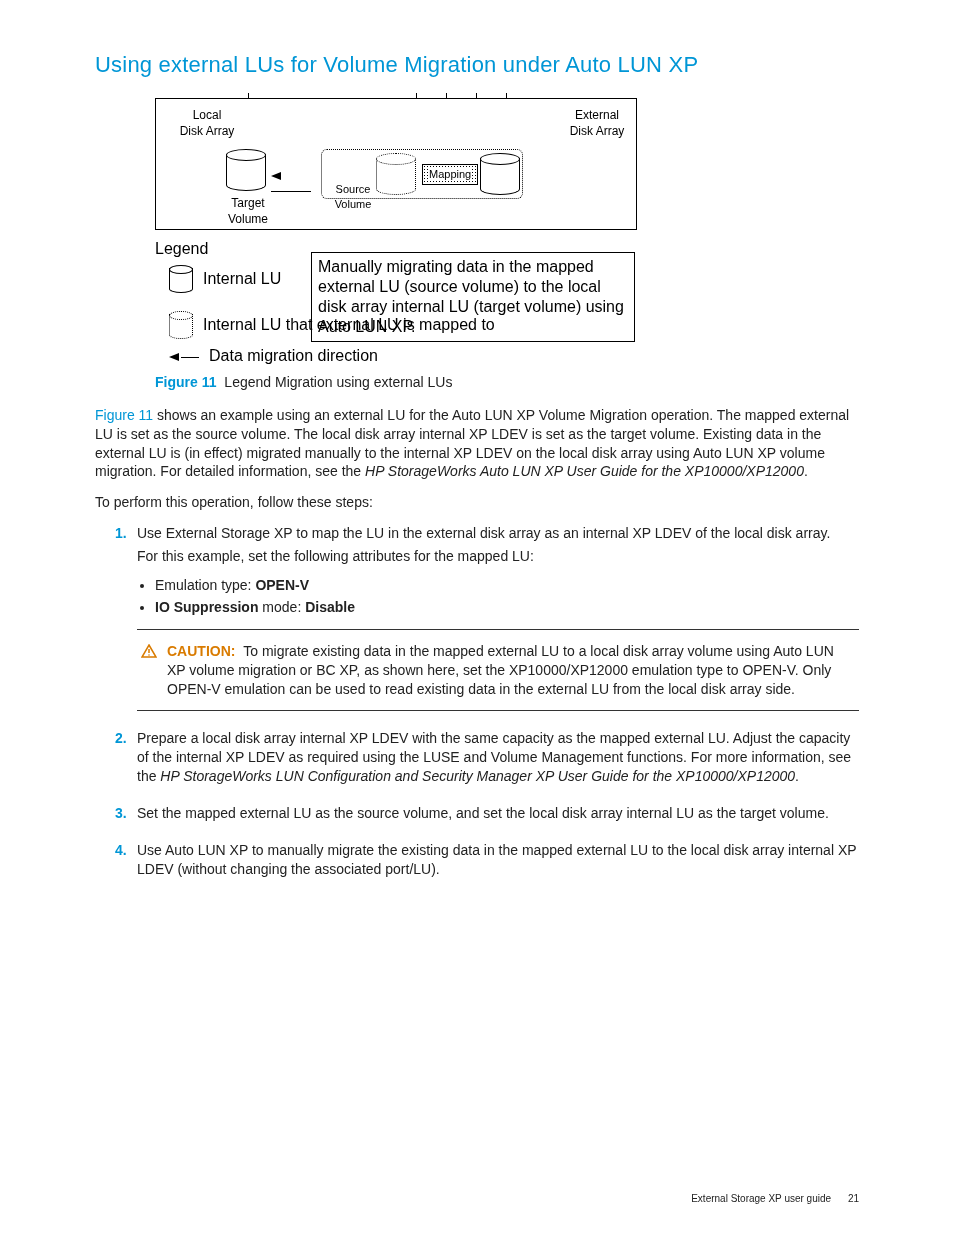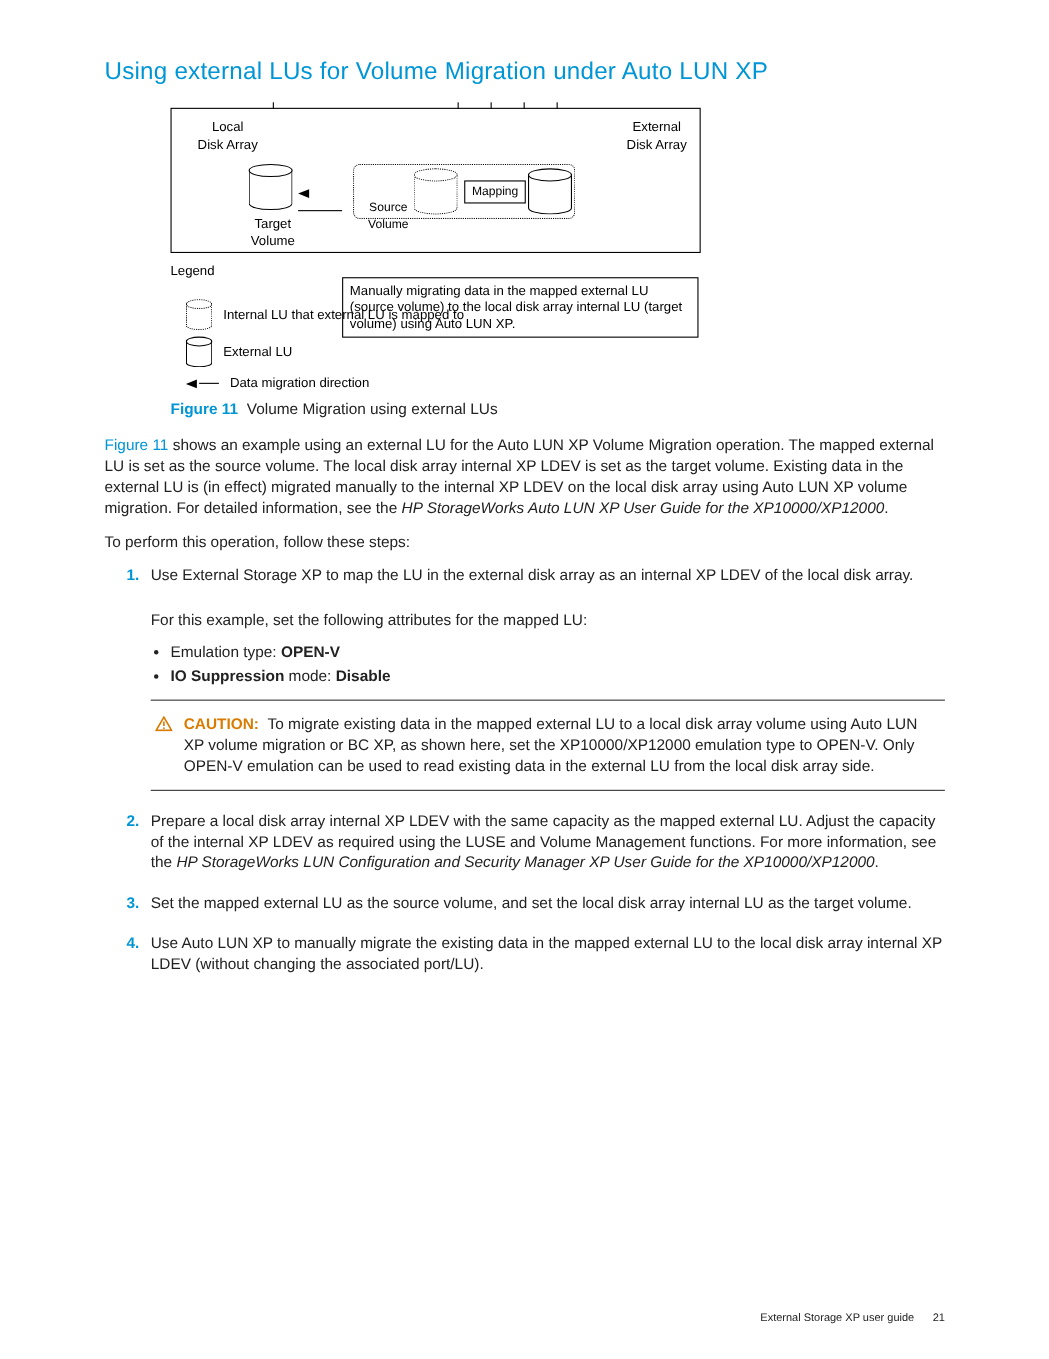--- a/index.html
+++ b/index.html
@@ -50,21 +50,21 @@
   }
   .cyl.dotted::before{ border-style:dotted; }
   .cyl.dotted::after{ border-style:dotted; border-top:none; }
   .stip { background-image: radial-gradient(#000 0.5px, #fff 0.5px); background-size: 3px 3px; }
   .arrowL::before{
     content:""; display:inline-block; border-top:4px solid transparent;
     border-bottom:4px solid transparent; border-right:10px solid #000;
     margin-right:2px; vertical-align:middle;
   }
   .legend-block{
-    margin-top:6px; width:480px; position:relative; font-size:12px; color:#000;
+    margin-top:6px; width:480px; position:relative; font-size:16px; color:#000;
   }
   .leg-row{ display:flex; align-items:center; gap:10px; margin:6px 0;}
   .leg-cyl{ width:24px; height:28px; position:relative; flex:0 0 auto;}
   .leg-cyl::before{content:"";position:absolute;top:0;left:0;right:0;height:7px;border:1px solid #000;border-radius:50%;background:#fff;}
   .leg-cyl::after{content:"";position:absolute;top:3px;left:0;right:0;bottom:0;border:1px solid #000;border-top:none;border-bottom-left-radius:12px 4px;border-bottom-right-radius:12px 4px;}
   .leg-cyl.dotted::before{border-style:dotted;}
   .leg-cyl.dotted::after{border-style:dotted;border-top:none;}
   .callout-box{
     position:absolute; top:14px; right:0; width:310px;
     border:1px solid #000; padding:4px 6px; line-height:1.25;
@@ -126,51 +126,51 @@
 Volume</div>
       <div style="position:absolute;left:54px;top:3px"><div class="cyl dotted"></div></div>
       <div style="position:absolute;left:100px;top:14px;border:1px solid #000;padding:2px 6px;font-size:11px" class="stip"><span style="background:#fff">Mapping</span></div>
       <div style="position:absolute;left:158px;top:3px"><div class="cyl"></div></div>
     </div>
   </div>
 
   <div class="legend-block">
     <div style="margin-top:8px">Legend</div>
     <div class="callout-box">Manually migrating data in the mapped external LU (source volume) to the local disk array internal LU (target volume) using Auto LUN XP.</div>
+    <div class="leg-row" style="margin-left:14px">
+      <div class="leg-cyl"></div>
+      <span>Internal LU</span>
+    </div>
     <div class="leg-row" style="margin-left:14px;margin-top:18px">
       <div class="leg-cyl dotted"></div>
       <span>Internal LU that external LU is mapped to</span>
     </div>
     <div class="leg-row" style="margin-left:14px">
-      <div class="leg-cyl"></div>
-      <span>External LU</span>
-    </div>
-    <div class="leg-row" style="margin-left:14px">
       <span class="arrowL"><span style="display:inline-block;border-top:1px solid #000;width:18px;vertical-align:middle"></span></span>
       <span>Data migration direction</span>
     </div>
   </div>
 </div>
 
 <div class="fig-cap">
   <b>Figure 11</b>
-  <span>Volume Migration using external LUs</span>
+  <span>Legend Migration using external LUs</span>
 </div>
 
 <p>
   <span class="link">Figure 11</span><span> shows an example using an external LU for the Auto LUN XP Volume Migration operation. The mapped external LU is set as the source volume. The local disk array internal XP LDEV is set as the target volume. Existing data in the external LU is (in effect) migrated manually to the internal XP LDEV on the local disk array using Auto LUN XP volume migration. For detailed information, see the </span><em class="ital">HP StorageWorks Auto LUN XP User Guide for the XP10000/XP12000</em><span>.</span>
 </p>
 
 <p>To perform this operation, follow these steps:</p>
 
 <ol class="steps">
   <li>
     <span class="num">1.</span>
     <div>Use External Storage XP to map the LU in the external disk array as an internal XP LDEV of the local disk array.</div>
-    <div class="sub-indent" style="margin-top:22px">For this example, set the following attributes for the mapped LU:</div>
+    <div class="sub-indent" style="margin-top:4px">For this example, set the following attributes for the mapped LU:</div>
     <ul class="sub">
       <li><span>Emulation type: </span><b>OPEN-V</b></li>
       <li><b>IO Suppression</b><span> mode: </span><b>Disable</b></li>
     </ul>
     <div class="caution-block">
       <span class="warn-icon">
         <svg viewBox="0 0 16 14">
             <path d="M8 1 L15 13 L1 13 Z" fill="none" stroke="#d97b00" stroke-width="1.5"></path>
             <line x1="8" y1="5" x2="8" y2="9" stroke="#d97b00" stroke-width="1.5"></line>
             <circle cx="8" cy="11" r="0.8" fill="#d97b00"></circle>

